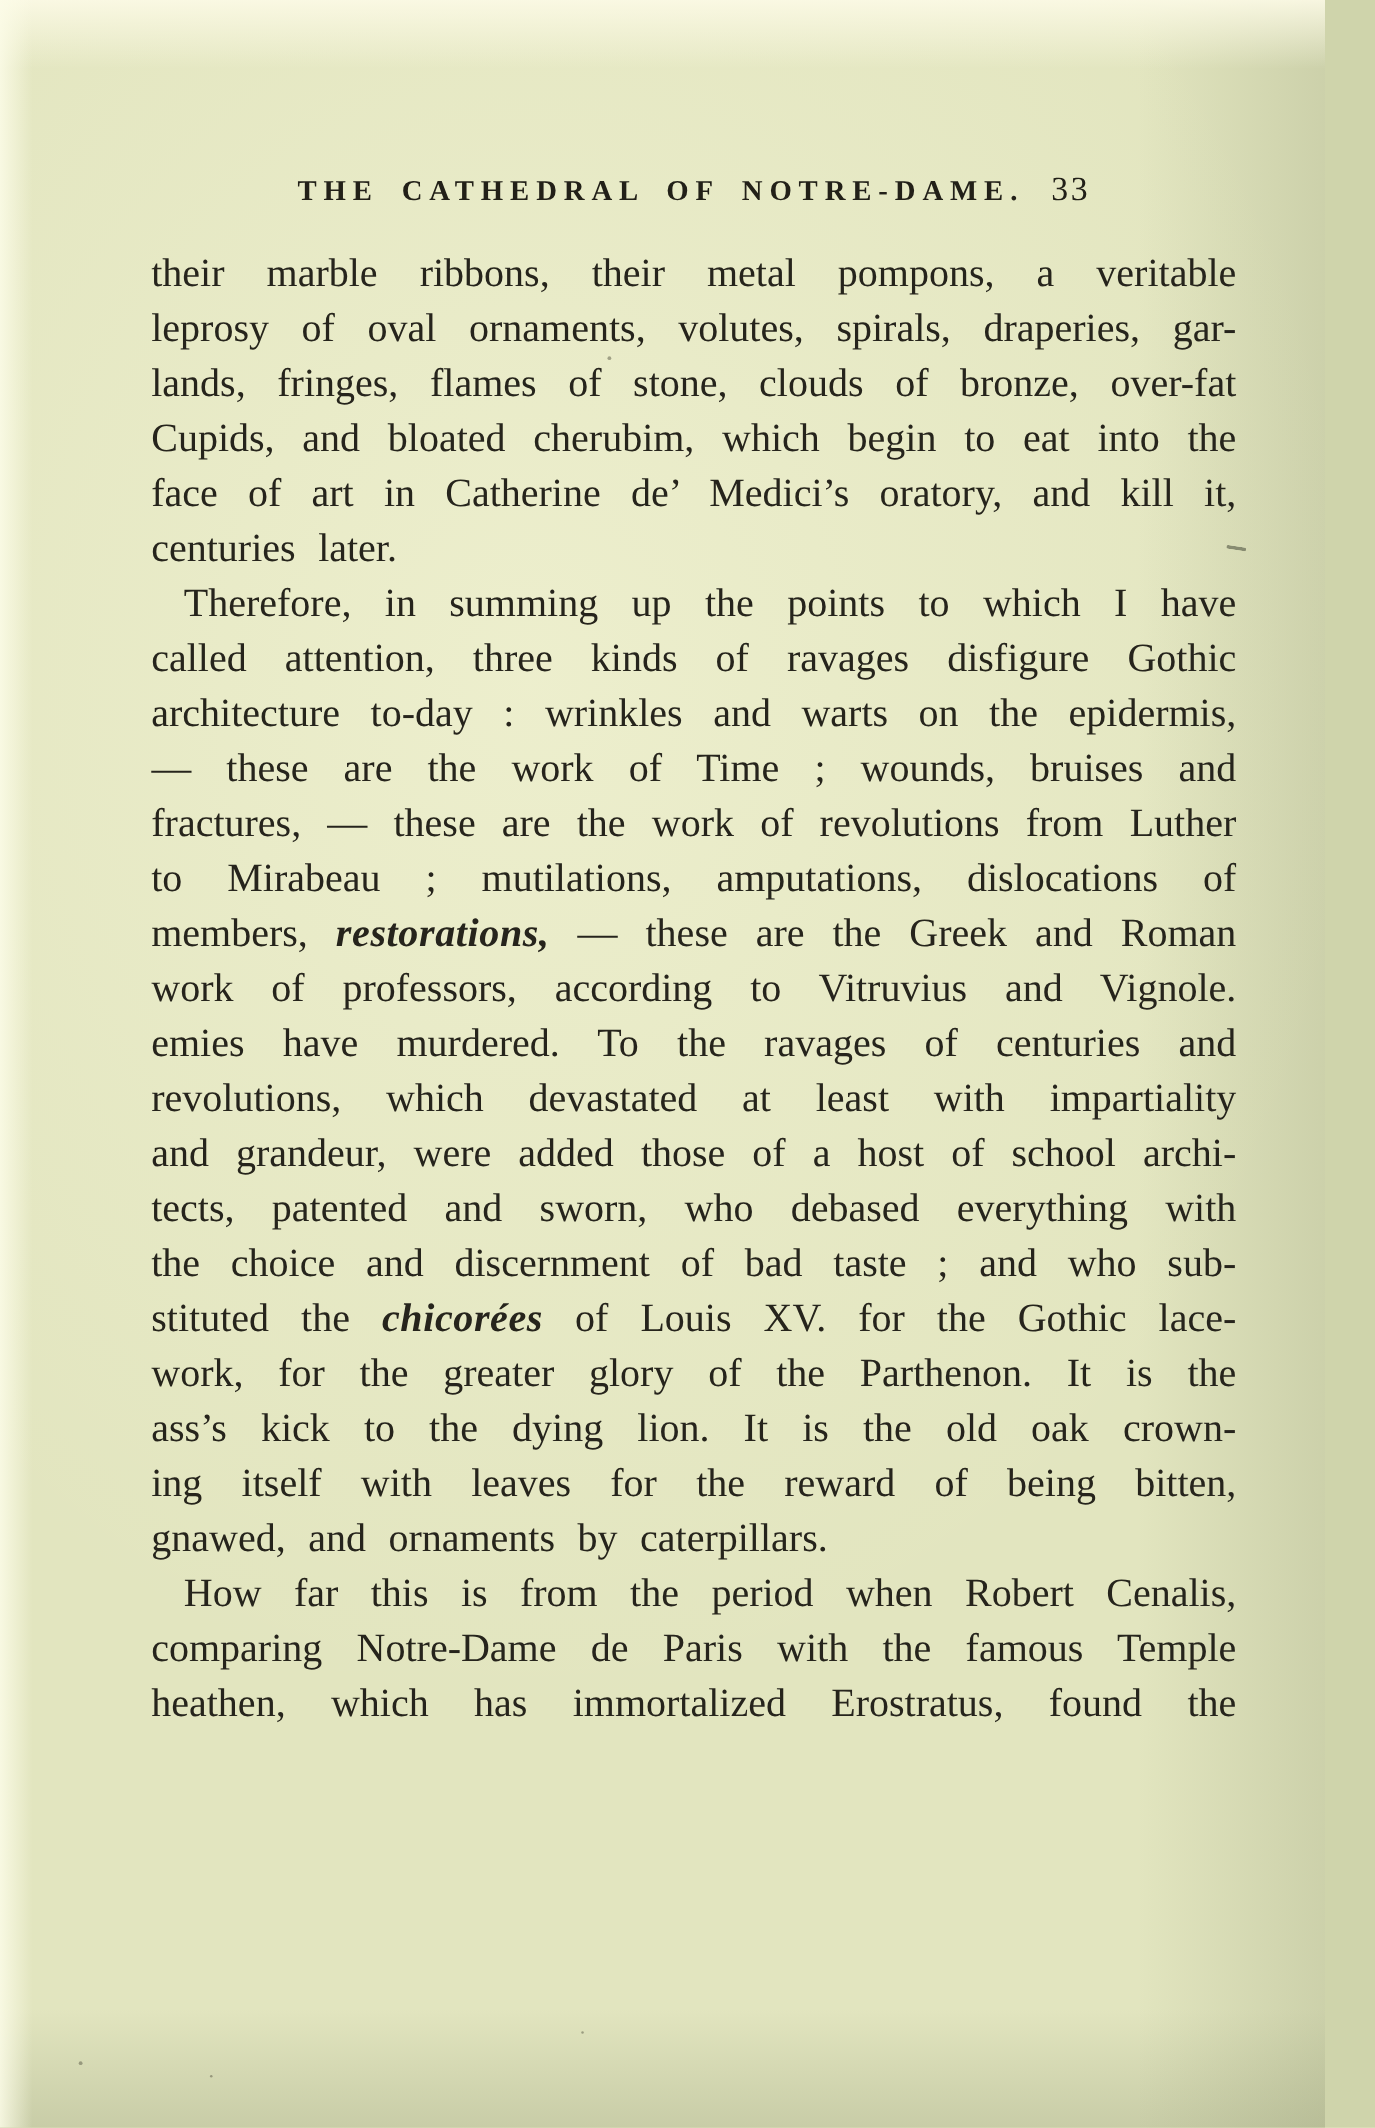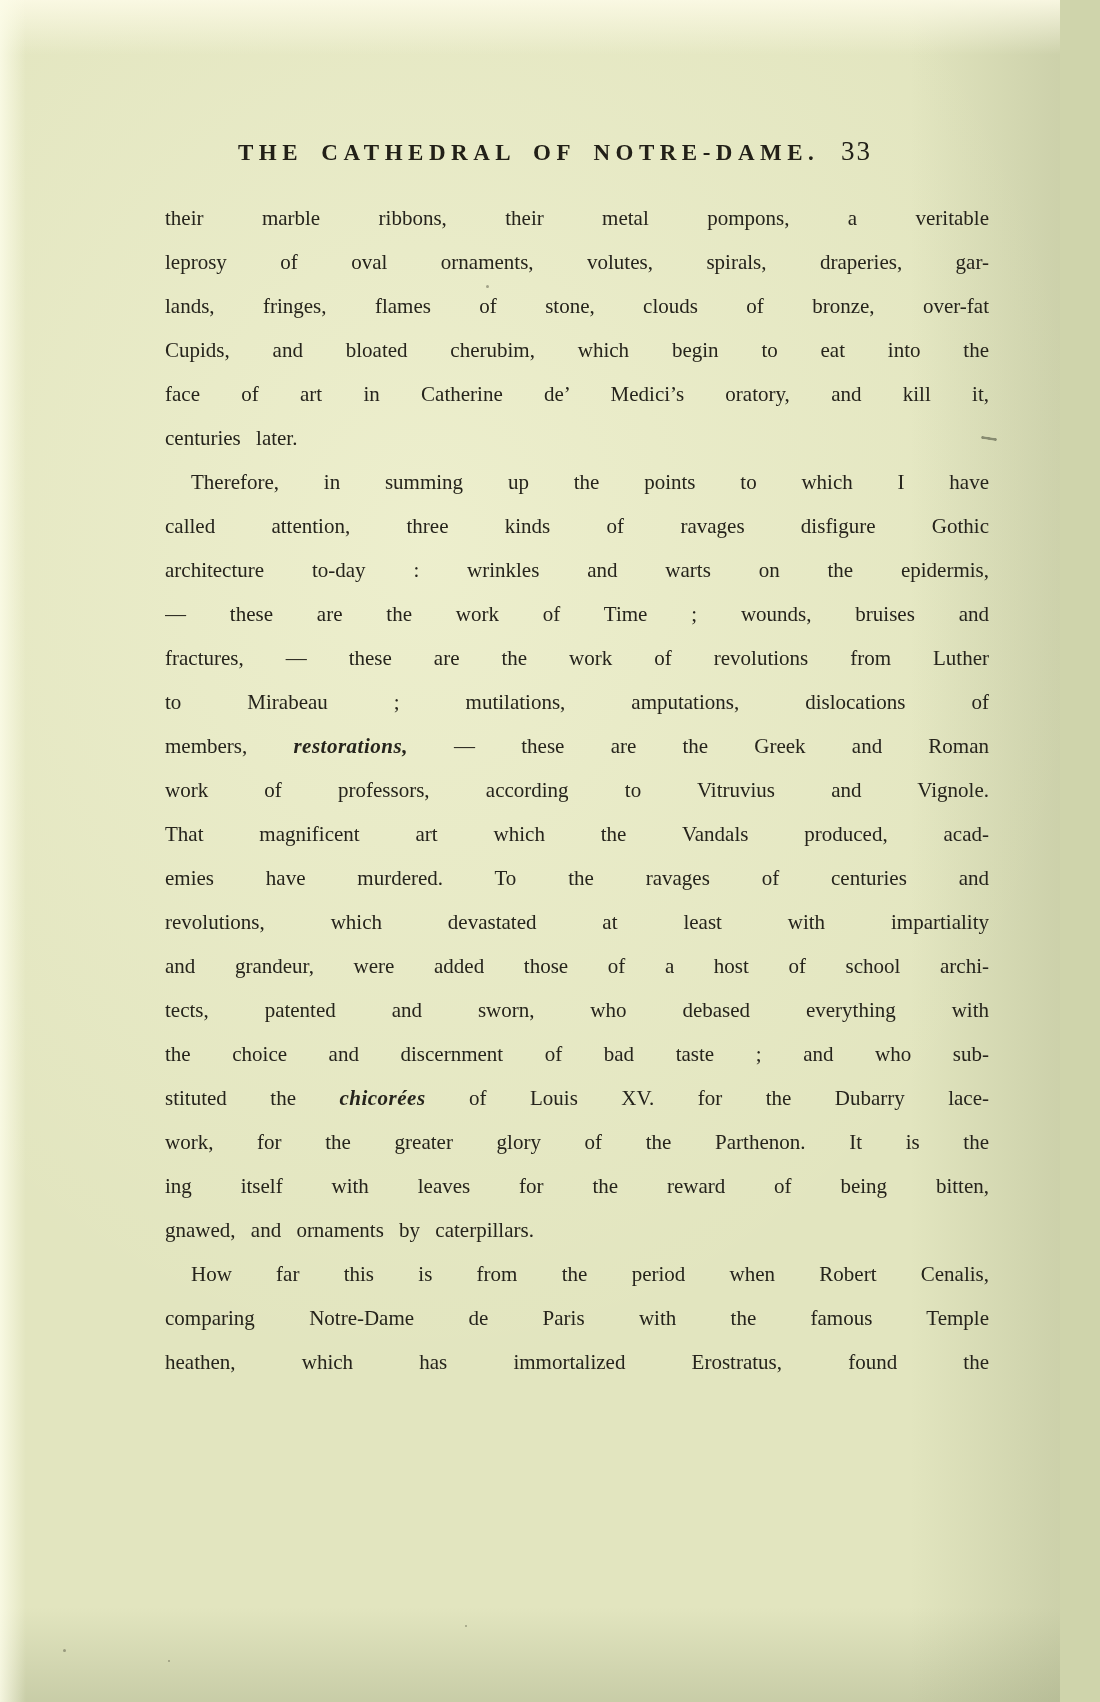--- a/index.html
+++ b/index.html
@@ -48,25 +48,24 @@
   }
   .textcol {
     position: absolute;
     left: 121px;
     top: 196px;
     width: 868px;
   }
   .line {
     height: 44px;
     line-height: 44px;
-    font-size: 21px;
+    font-size: 32px;
     text-align: justify;
     overflow: hidden;
     color: #26241c;
-    margin-left: 44px;
   }
   .line.justify {
     text-align-last: justify;
   }
   .line.justify::after {
     content: "";
     display: inline-block;
     width: 100%;
     height: 0;
   }
@@ -120,28 +119,28 @@
       <div class="line justify"><span>face of art in Catherine de’ Medici’s oratory, and kill it,</span></div>
       <div class="line last"><span>centuries later.</span></div>
       <div class="line justify indent"><span>Therefore, in summing up the points to which I have</span></div>
       <div class="line justify"><span>called attention, three kinds of ravages disfigure Gothic</span></div>
       <div class="line justify"><span>architecture to-day : wrinkles and warts on the epidermis,</span></div>
       <div class="line justify"><span>— these are the work of Time ; wounds, bruises and</span></div>
       <div class="line justify"><span>fractures, — these are the work of revolutions from Luther</span></div>
       <div class="line justify"><span>to Mirabeau ; mutilations, amputations, dislocations of</span></div>
       <div class="line justify"><span>members, </span><em>restorations,</em><span> — these are the Greek and Roman</span></div>
       <div class="line justify"><span>work of professors, according to Vitruvius and Vignole.</span></div>
-      <div class="line justify"><span>That magnificent art which the Vandals produced, acad-</span></div>
       <div class="line justify"><span>emies have murdered. To the ravages of centuries and</span></div>
       <div class="line justify"><span>revolutions, which devastated at least with impartiality</span></div>
       <div class="line justify"><span>and grandeur, were added those of a host of school archi-</span></div>
       <div class="line justify"><span>tects, patented and sworn, who debased everything with</span></div>
       <div class="line justify"><span>the choice and discernment of bad taste ; and who sub-</span></div>
-      <div class="line justify"><span>stituted the </span><em>chicorées</em><span> of Louis XV. for the Dubarry lace-</span></div>
+      <div class="line justify"><span>stituted the </span><em>chicorées</em><span> of Louis XV. for the Gothic lace-</span></div>
       <div class="line justify"><span>work, for the greater glory of the Parthenon. It is the</span></div>
+      <div class="line justify"><span>ass’s kick to the dying lion. It is the old oak crown-</span></div>
       <div class="line justify"><span>ing itself with leaves for the reward of being bitten,</span></div>
       <div class="line last"><span>gnawed, and ornaments by caterpillars.</span></div>
       <div class="line justify indent"><span>How far this is from the period when Robert Cenalis,</span></div>
       <div class="line justify"><span>comparing Notre-Dame de Paris with the famous Temple</span></div>
       <div class="line justify"><span>heathen, which has immortalized Erostratus, found the</span></div>
     </div>
 
   <div class="pencil-mark"></div>
   <div class="speck s1"></div>
   <div class="speck s2"></div>

